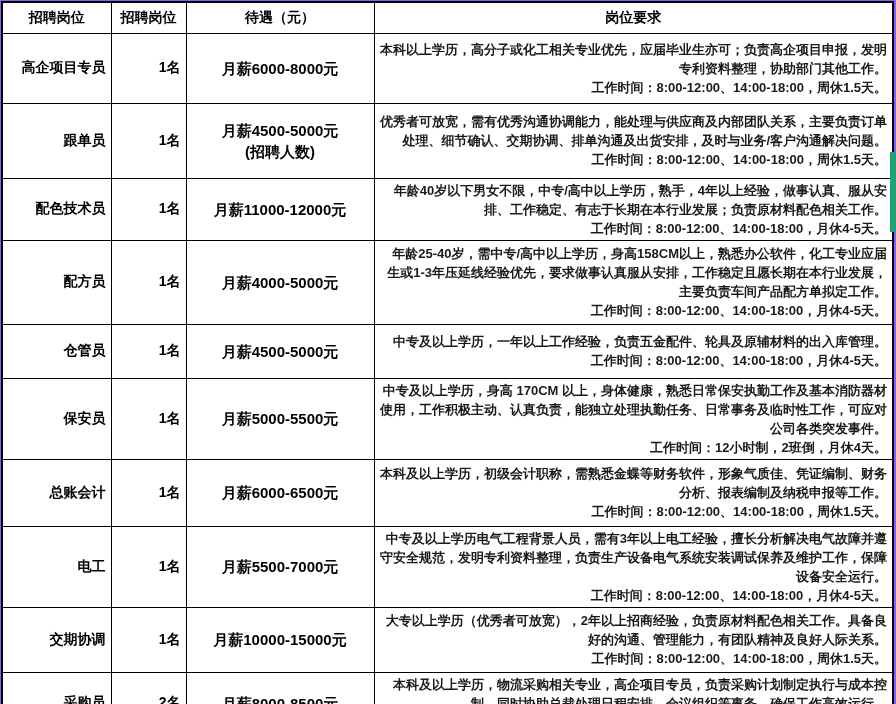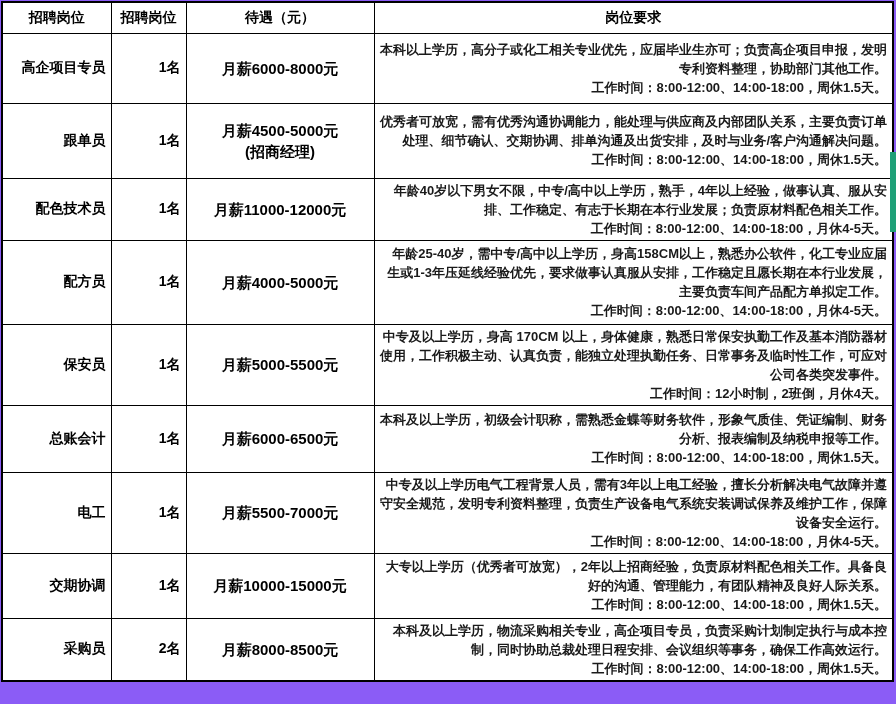--- a/index.html
+++ b/index.html
@@ -103,21 +103,21 @@
     <td class="req">
             <div>本科以上学历，高分子或化工相关专业优先，应届毕业生亦可；负责高企项目申报，发明专利资料整理，协助部门其他工作。</div>
             <div>工作时间：8:00-12:00、14:00-18:00，周休1.5天。</div>
           </td>
   </tr>
         <tr class="job-row" style="height: 59px;">
     <td class="position">跟单员</td>
     <td class="count">1名</td>
     <td class="salary">
             <div>月薪4500-5000元</div>
-            <div>(招商经理)</div>
+            <div>(招聘人数)</div>
           </td>
     <td class="req">
             <div>优秀者可放宽，需有优秀沟通协调能力，能处理与供应商及内部团队关系，主要负责订单处理、细节确认、交期协调、排单沟通及出货安排，及时与业务/客户沟通解决问题。</div>
             <div>工作时间：8:00-12:00、14:00-18:00，周休1.5天。</div>
           </td>
   </tr>
         <tr class="job-row" style="height: 61px;">
     <td class="position">配色技术员</td>
     <td class="count">1名</td>
     <td class="salary">
@@ -129,20 +129,31 @@
           </td>
   </tr>
         <tr class="job-row" style="height: 84px;">
     <td class="position">配方员</td>
     <td class="count">1名</td>
     <td class="salary">
             <div>月薪4000-5000元</div>
           </td>
     <td class="req">
             <div>年龄25-40岁，需中专/高中以上学历，身高158CM以上，熟悉办公软件，化工专业应届生或1-3年压延线经验优先，要求做事认真服从安排，工作稳定且愿长期在本行业发展，主要负责车间产品配方单拟定工作。</div>
+            <div>工作时间：8:00-12:00、14:00-18:00，月休4-5天。</div>
+          </td>
+  </tr>
+        <tr class="job-row" style="height: 43px;">
+    <td class="position">仓管员</td>
+    <td class="count">1名</td>
+    <td class="salary">
+            <div>月薪4500-5000元</div>
+          </td>
+    <td class="req">
+            <div>中专及以上学历，一年以上工作经验，负责五金配件、轮具及原辅材料的出入库管理。</div>
             <div>工作时间：8:00-12:00、14:00-18:00，月休4-5天。</div>
           </td>
   </tr>
         <tr class="job-row" style="height: 80px;">
     <td class="position">保安员</td>
     <td class="count">1名</td>
     <td class="salary">
             <div>月薪5000-5500元</div>
           </td>
     <td class="req">

